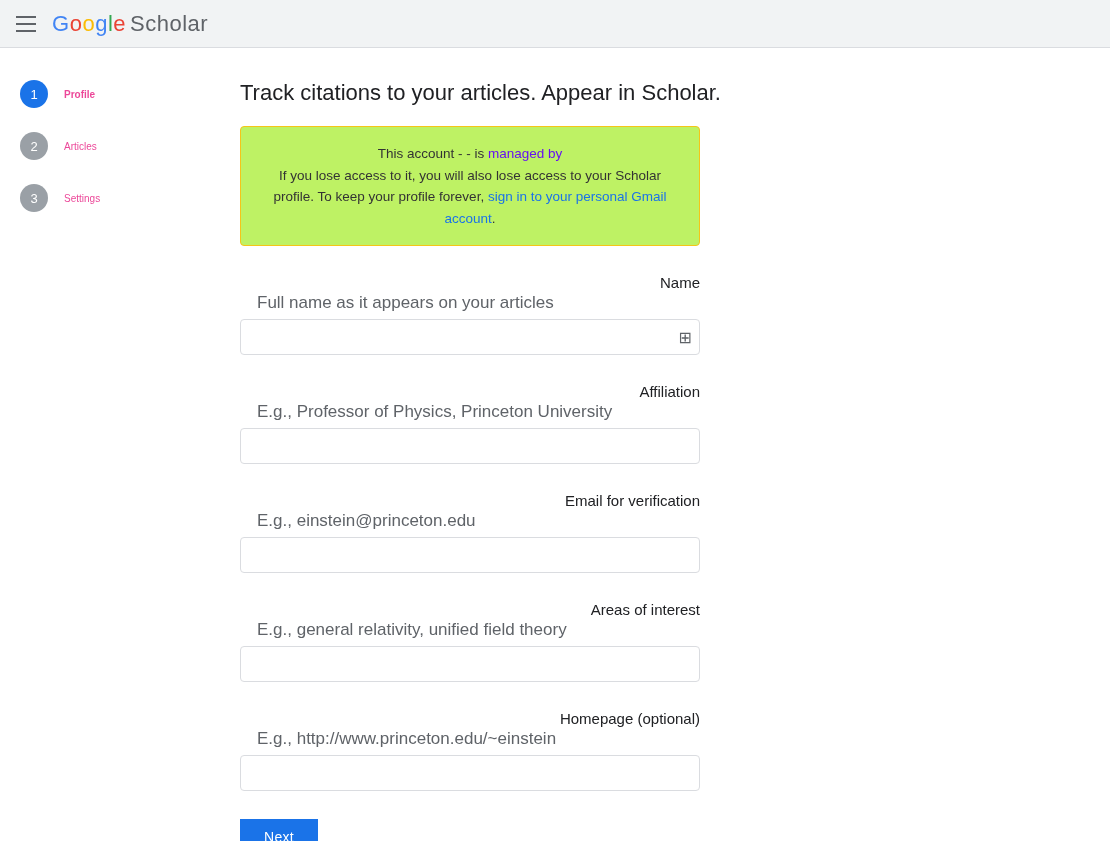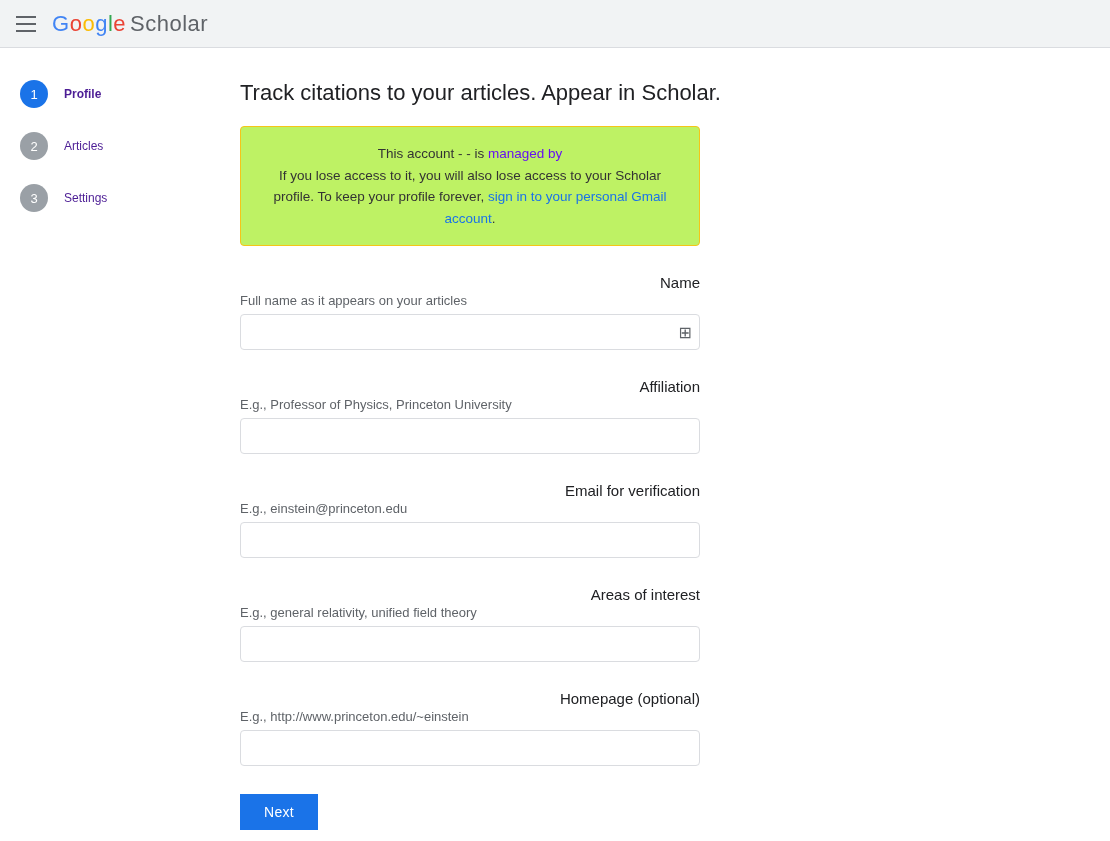--- a/index.html
+++ b/index.html
@@ -78,22 +78,22 @@
     }
     .step-active {
       background: #1a73e8;
       color: #fff;
     }
     .step-inactive {
       background: #9aa0a6;
       color: #fff;
     }
     .sidebar-label {
-      font-size: 12px;
-      color: #4c1d95;
+      font-size: 10px;
+      color: #ec4899;
     }
     .sidebar-label-active {
       font-weight: 700;
     }
 
     
     .main {
       flex: 1;
       padding: 32px 40px;
       background: #fff;
@@ -133,23 +133,24 @@
       max-width: 460px;
     }
     .form-label {
       font-size: 15px;
       color: #202124;
       font-weight: 400;
       margin-bottom: 2px;
       text-align: right;
     }
     .form-hint {
-      font-size: 13px;
+      font-size: 17px;
       color: #5f6368;
       margin-bottom: 6px;
+      margin-left: 17px;
     }
     .form-input {
       width: 100%;
       height: 36px;
       border: 1px solid #dadce0;
       border-radius: 4px;
       padding: 0 10px;
       font-size: 14px;
       color: #202124;
       outline: none;

